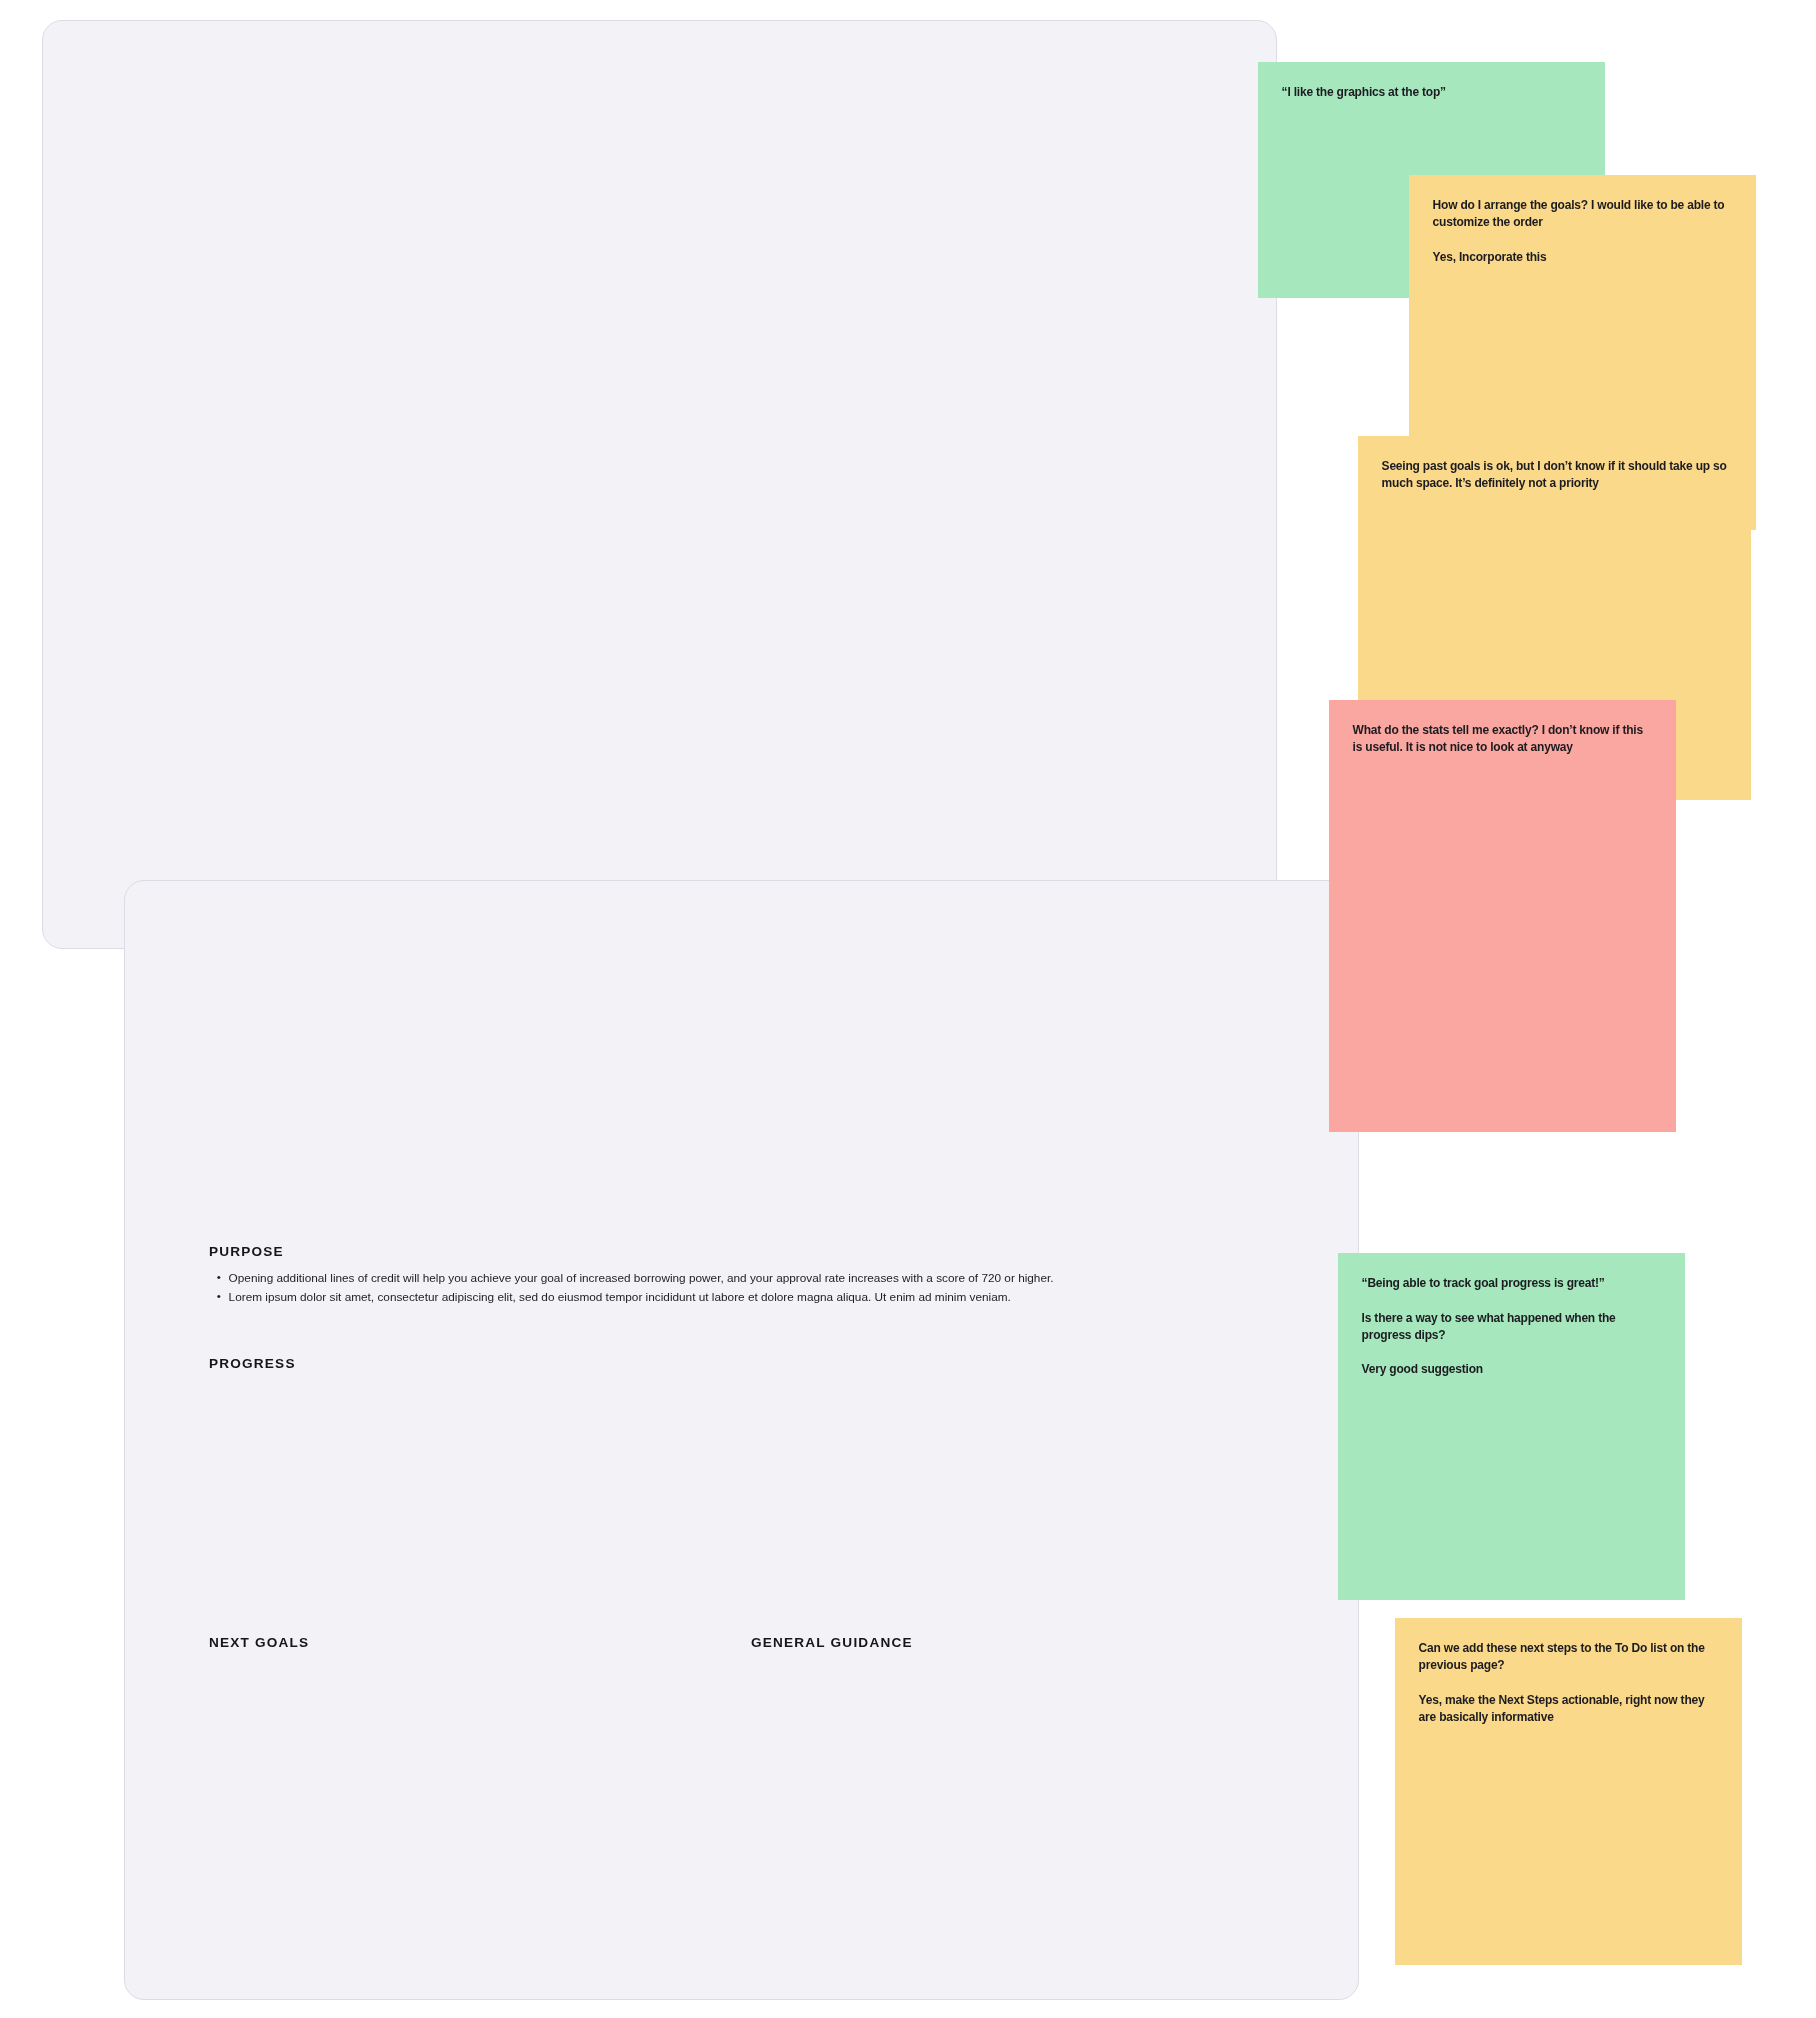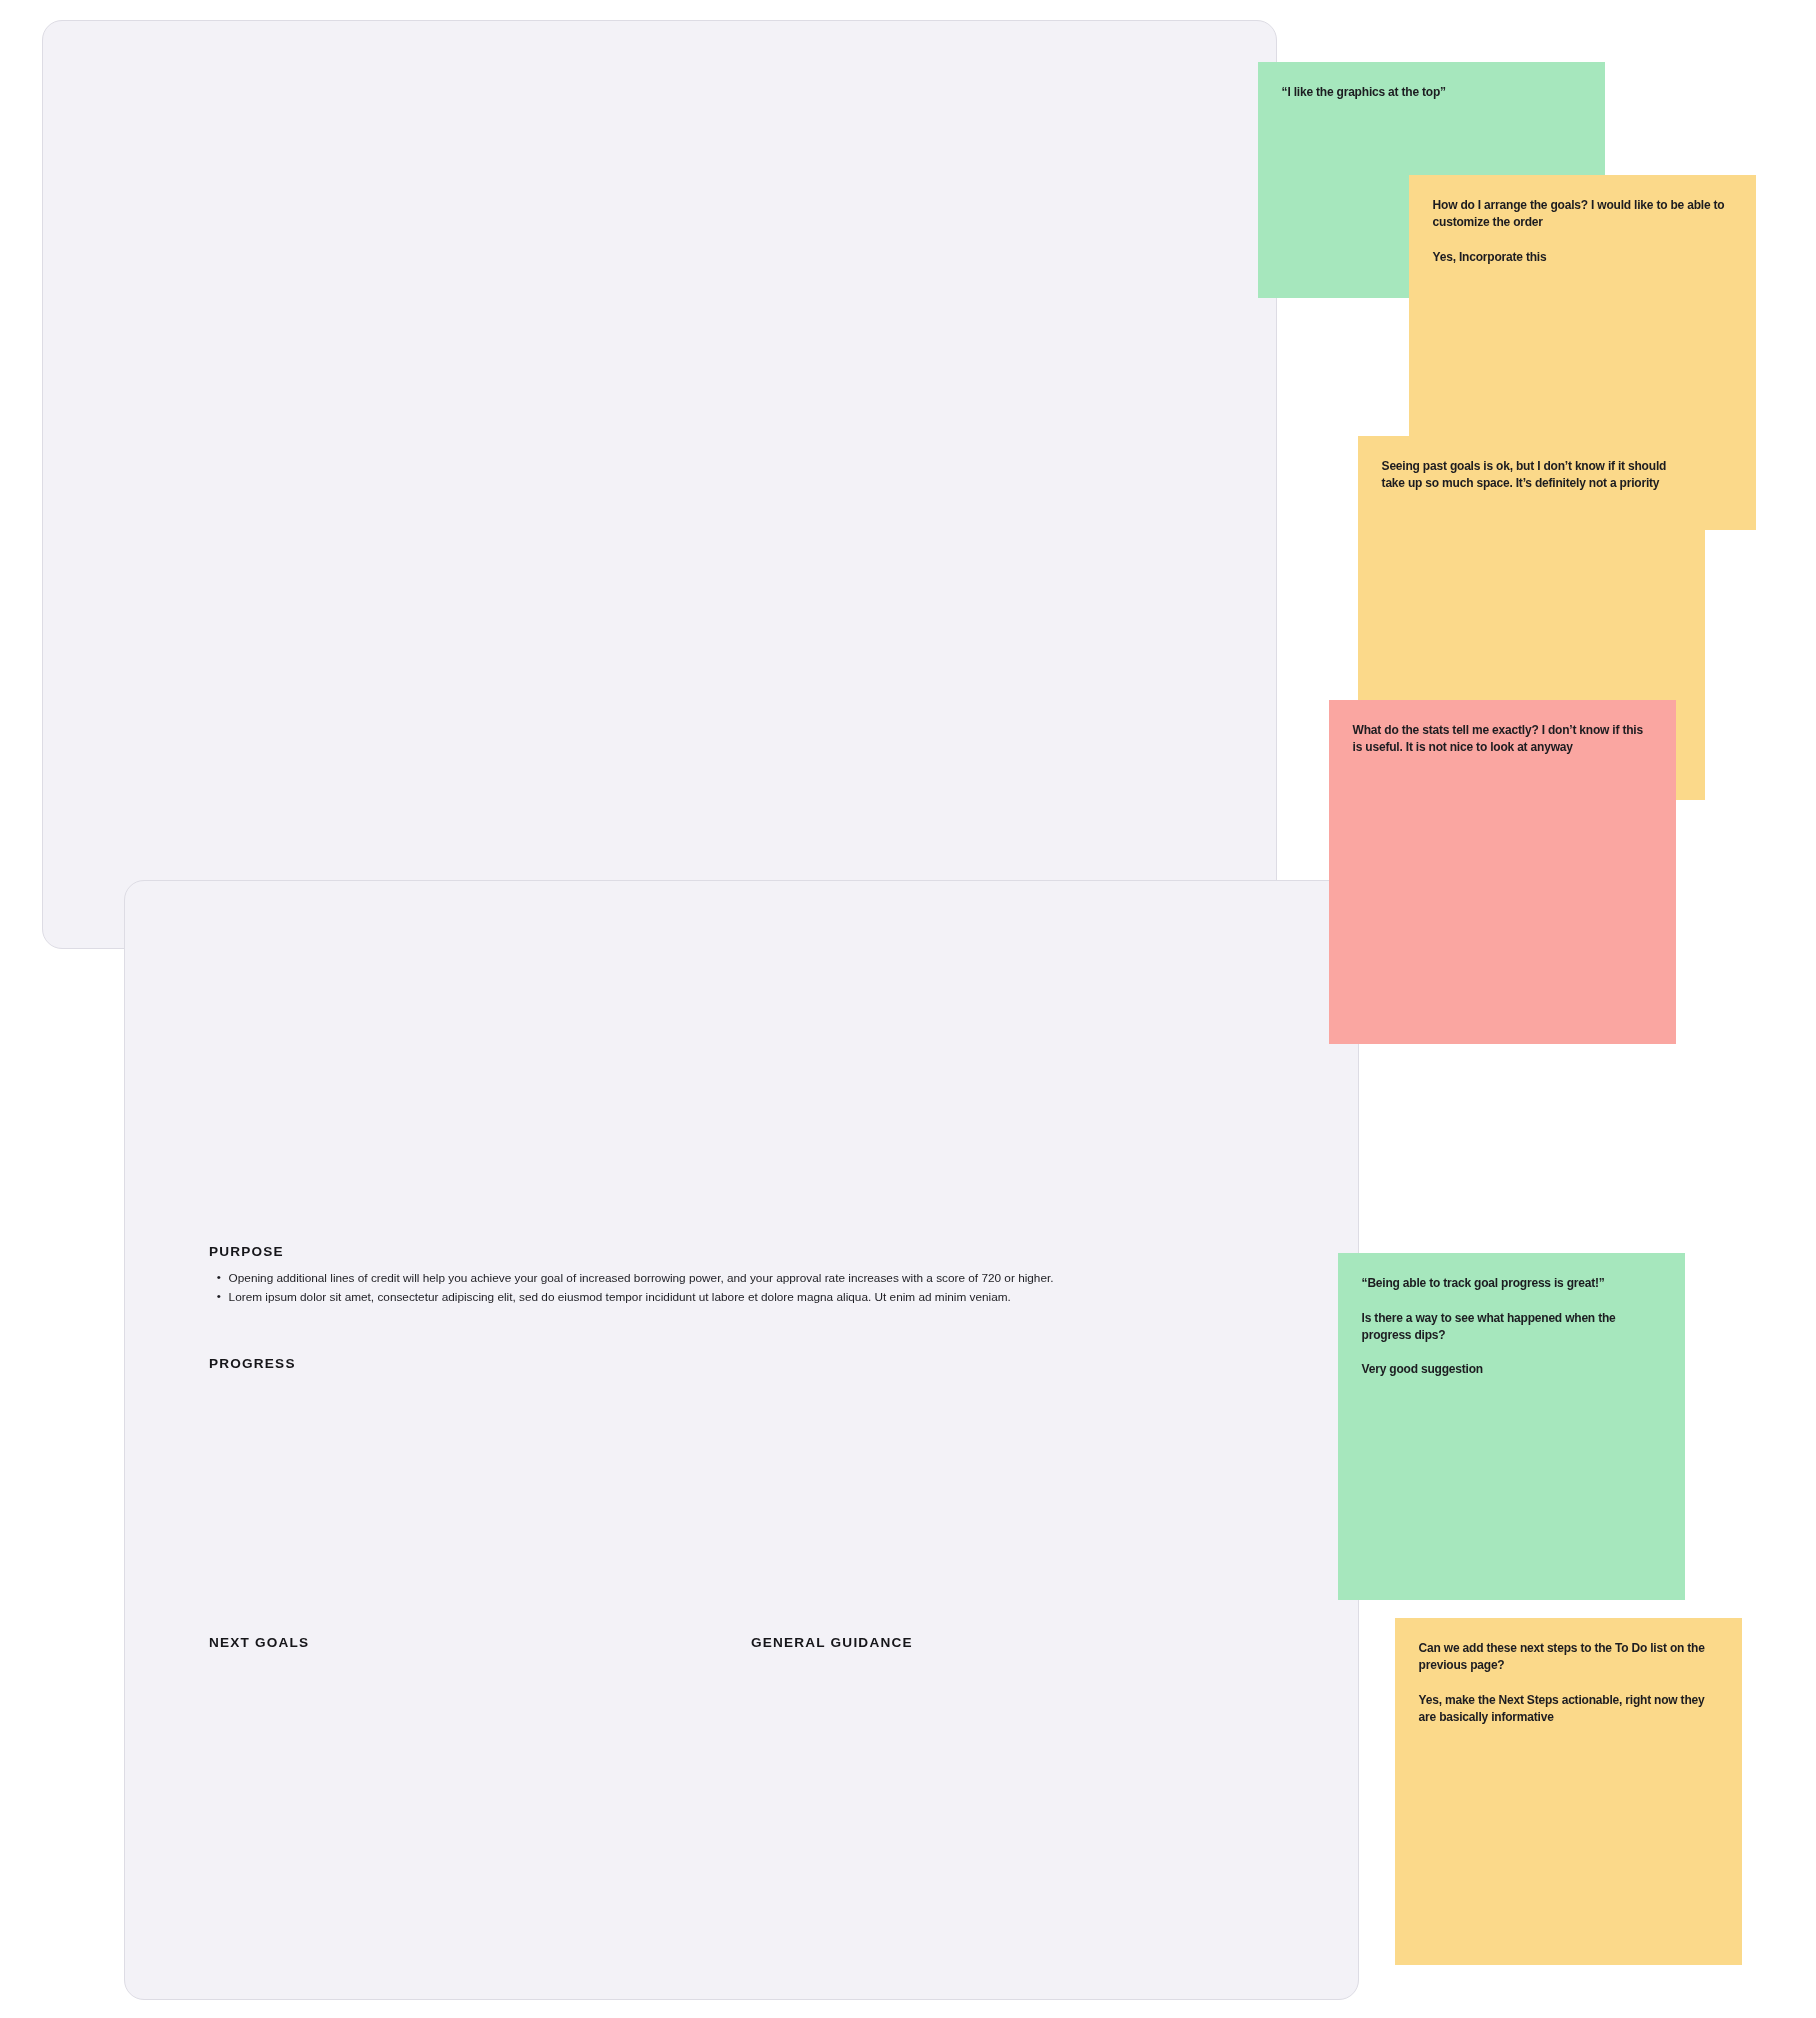--- a/index.html
+++ b/index.html
@@ -121,22 +121,22 @@
 
   
   .note {
     position: absolute; padding: 22px 23.6px;
     font-size: 12px; line-height: 1.44; font-weight: 600;
     color: #1c1c20; letter-spacing: -0.2px; white-space: pre-wrap;
     z-index: 9;
   }
   #note-green-1 { left: 1258px; top: 62px;  width: 347px; height: 236px; background: #a6e7bd; }
   #note-amber-1 { left: 1409px; top: 175px; width: 347px; height: 355px; background: #fbd98a; z-index: 10; }
-  #note-amber-2 { left: 1358px; top: 436px; width: 347px; height: 364px; background: #fbd98a; z-index: 11; }
-  #note-red-1   { left: 1329px; top: 700px; width: 347px; height: 344px; background: #faa6a1; z-index: 12; }
+  #note-amber-2 { left: 1358px; top: 436px; width: 393px; height: 364px; background: #fbd98a; z-index: 11; }
+  #note-red-1   { left: 1329px; top: 700px; width: 347px; height: 432px; background: #faa6a1; z-index: 12; }
   #note-green-2 { left: 1338px; top: 1253px; width: 347px; height: 347px; background: #a6e7bd; z-index: 10; }
   #note-amber-3 { left: 1395px; top: 1618px; width: 347px; height: 347px; background: #fbd98a; z-index: 11; }
 </style>
 </head>
 <body>
 
 <div class="win" id="win-overview"></div>
 
 <div class="goal-strip" id="strip-overview" style="left:95px; top:80px;">
     <div class="goal-card">

